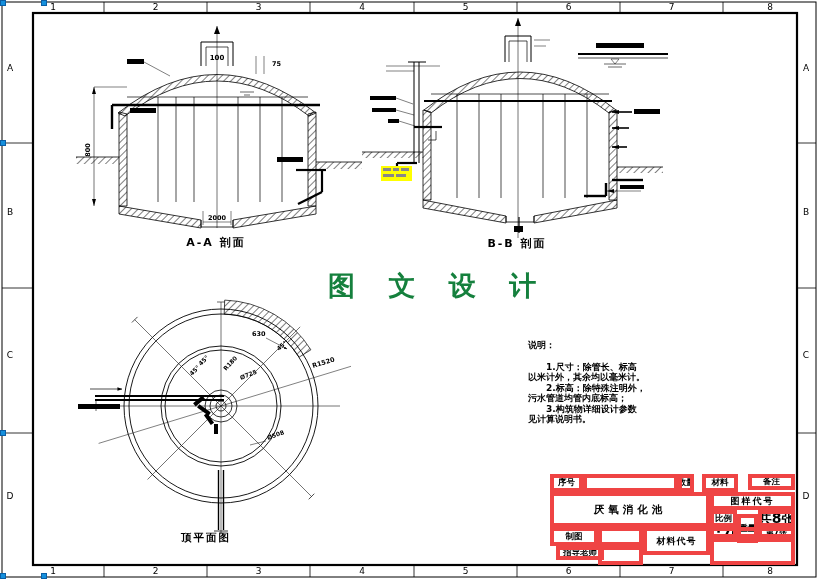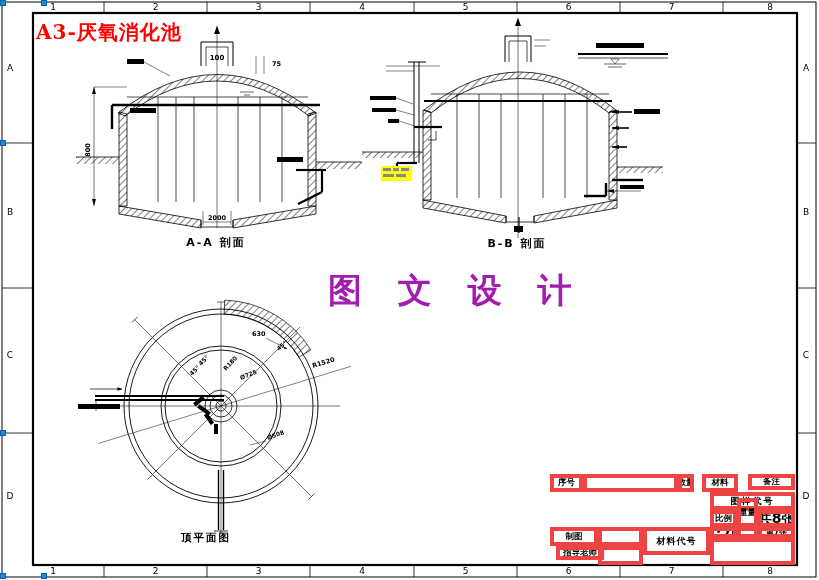--- a/index.html
+++ b/index.html
@@ -3,22 +3,22 @@
 <meta charset="utf-8">
 <style>
   html,body{margin:0;padding:0;background:#fff}
   #sheet{position:relative;width:819px;height:580px;background:#fff;overflow:hidden;
          font-family:"DejaVu Sans",sans-serif;color:#000}
   #cad{position:absolute;left:0;top:0}
   .ln{stroke:#000;fill:none}
   .bb{fill:#000}
   .title-red{position:absolute;left:36px;top:19px;font-size:20px;font-weight:bold;
              color:#ff0000;letter-spacing:1px;font-family:"DejaVu Serif",serif;white-space:nowrap}
-  .watermark{position:absolute;left:328px;top:268px;font-size:34px;font-weight:600;
-             color:#a21caf;letter-spacing:12px;font-family:"DejaVu Serif",serif;white-space:nowrap}
+  .watermark{position:absolute;left:328px;top:268px;font-size:27px;font-weight:600;
+             color:#15803d;letter-spacing:12px;font-family:"DejaVu Serif",serif;white-space:nowrap}
   .notes{position:absolute;left:528px;top:340px;width:130px;font-size:9px;font-weight:bold;
          line-height:10.5px;color:#000}
   .notes div:first-child{margin-bottom:11px}
   .tblock{position:absolute;left:550px;top:474px;width:245px;height:91px}
   .tc{position:absolute;border:4px solid #ef4444;display:flex;align-items:center;justify-content:center;
       font-weight:bold;color:#000;box-sizing:border-box;white-space:nowrap;overflow:hidden}
   .zl{position:absolute;width:12px;height:12px;font-size:9px;display:flex;align-items:center;
       justify-content:center;color:#000}
   .grip{position:absolute;width:6px;height:6px;background:#1590dd;border:1px solid #0b5fa5;box-sizing:border-box}
   .hl{position:absolute;background:#ffff00}
@@ -242,33 +242,42 @@
   </svg>
 
   <div class="hl" style="left:381px;top:166px;width:31px;height:15px">
     <div style="position:absolute;left:2px;top:2px;width:8px;height:3px;background:#888"></div>
     <div style="position:absolute;left:12px;top:2px;width:6px;height:3px;background:#888"></div>
     <div style="position:absolute;left:20px;top:2px;width:8px;height:3px;background:#888"></div>
     <div style="position:absolute;left:2px;top:8px;width:11px;height:3px;background:#888"></div>
     <div style="position:absolute;left:15px;top:8px;width:10px;height:3px;background:#888"></div>
   </div>
 
-  <div class="title-red">A3-厌氧消化池</div>
   <div class="watermark">图 文 设 计</div>
 
+  <div class="notes">
+    <div>说明：</div>
+    <div>　　1.尺寸：除管长、标高</div>
+    <div>以米计外，其余均以毫米计。</div>
+    <div>　　2.标高：除特殊注明外，</div>
+    <div>污水管道均管内底标高；</div>
+    <div>　　3.构筑物详细设计参数</div>
+    <div>见计算说明书。</div>
+  </div>
 
   <div class="tblock">
     <div class="tc" style="left:0;top:0;width:33px;height:18px;font-size:8.5px">序号</div>
     <div class="tc" style="left:33px;top:0;width:95px;height:18px"></div>
     <div class="tc" style="left:128px;top:0;width:16px;height:18px;font-size:8.5px">数量</div>
     <div class="tc" style="left:152px;top:0;width:36px;height:18px;font-size:8.5px">材料</div>
     <div class="tc" style="left:198px;top:0;width:47px;height:16px;font-size:8.5px">备注</div>
+    <div class="tc" style="left:0;top:18px;width:160px;height:35px;font-size:10.5px;letter-spacing:4px">厌氧消化池</div>
     <div class="tc" style="left:160px;top:18px;width:85px;height:18px;font-size:9px;letter-spacing:2px">图样代号</div>
     <div class="tc" style="left:160px;top:36px;width:27px;height:17px;font-size:8.5px">比例</div>
-    <div class="tc" style="left:187px;top:24px;width:21px;height:29px;font-size:8.5px">重量</div>
+    <div class="tc" style="left:187px;top:40px;width:21px;height:29px;font-size:8.5px">重量</div>
     <div class="tc" style="left:208px;top:36px;width:37px;height:17px;font-size:14px">共8张</div>
     <div class="tc" style="left:160px;top:53px;width:27px;height:11px;font-size:14px">1:70</div>
     <div class="tc" style="left:187px;top:53px;width:21px;height:11px"></div>
     <div class="tc" style="left:208px;top:53px;width:37px;height:11px;font-size:8px">第7张</div>
     <div class="tc" style="left:160px;top:64px;width:85px;height:27px"></div>
     <div class="tc" style="left:0;top:53px;width:48px;height:19px;font-size:8.5px">制图</div>
     <div class="tc" style="left:48px;top:53px;width:45px;height:19px"></div>
     <div class="tc" style="left:6px;top:72px;width:48px;height:14px;font-size:8.5px">指导老师</div>
     <div class="tc" style="left:48px;top:72px;width:45px;height:19px"></div>
     <div class="tc" style="left:93px;top:53px;width:67px;height:28px;font-size:9px;letter-spacing:1px">材料代号</div>

